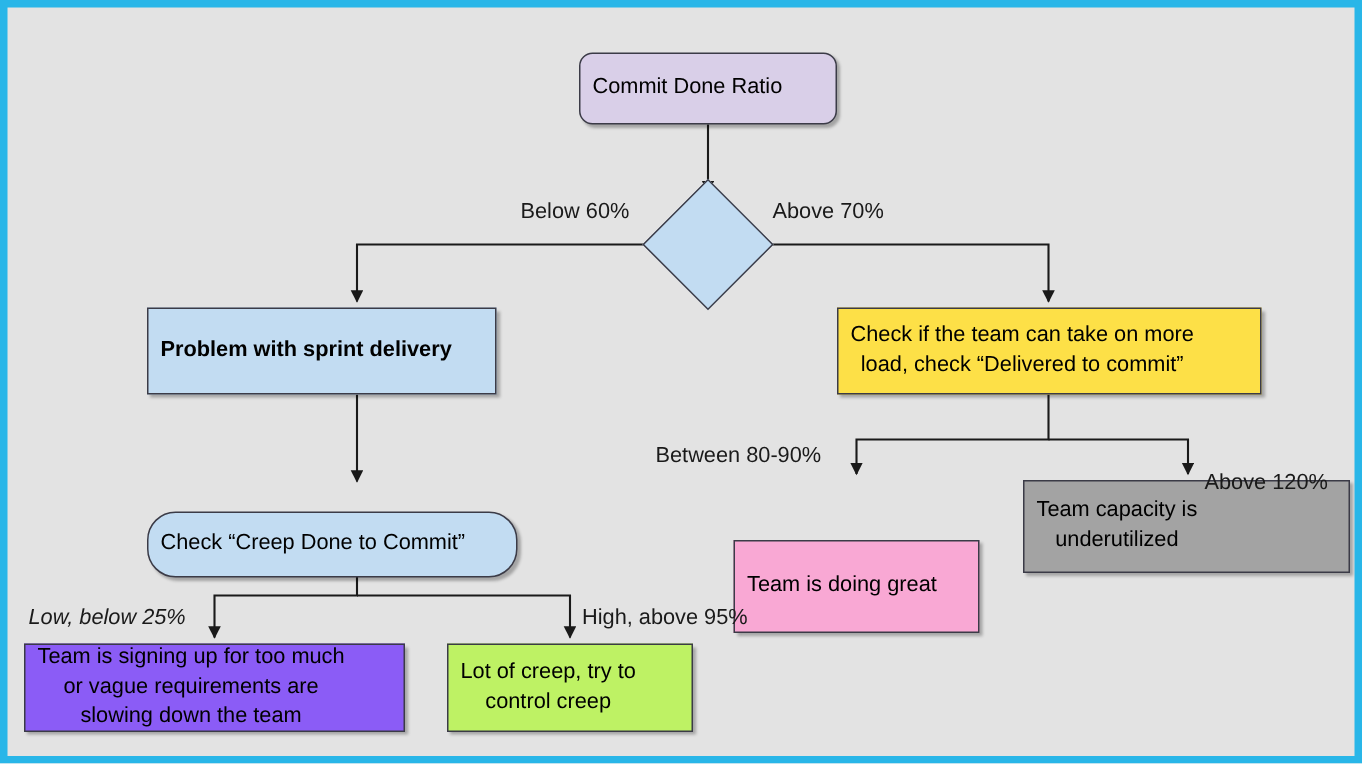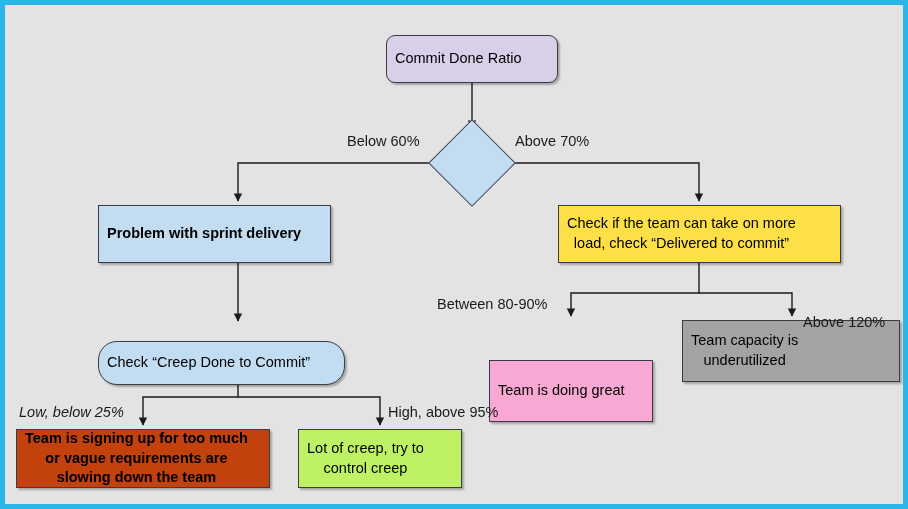--- a/index.html
+++ b/index.html
@@ -84,21 +84,21 @@
   <div id="node-layer">
       <div class="node rounded" style="left: 381px; top: 30px; width: 172px; height: 48px; background: rgb(217, 207, 232); border-color: rgb(59, 59, 71);"><span>Commit Done Ratio</span></div>
       <div class="diamond" style="left: 436px; top: 127px; width: 62px; height: 62px; background: rgb(194, 220, 242); border-color: rgb(59, 59, 71);"></div>
       <div class="node sharp" style="left: 93px; top: 200px; width: 233px; height: 58px; background: rgb(194, 220, 242); border-color: rgb(59, 59, 71); font-weight: bold;"><span>Problem with sprint delivery</span></div>
       <div class="node sharp" style="left: 553px; top: 200px; width: 283px; height: 58px; background: #fde047; border-color: rgb(59, 59, 71);"><span>Check if the team can take on more
 load, check “Delivered to commit”</span></div>
       <div class="node rounded" style="left: 93px; top: 336px; width: 247px; height: 44px; background: rgb(194, 220, 242); border-color: rgb(59, 59, 71); border-radius: 19px;"><span>Check “Creep Done to Commit”</span></div>
       <div class="node sharp" style="left: 484px; top: 315px; width: 164px; height: 62px; background: #f9a8d4; border-color: rgb(59, 59, 71); margin-top: 40px;"><span>Team is doing great</span></div>
       <div class="node sharp" style="left: 677px; top: 315px; width: 218px; height: 62px; background: #a3a3a3; border-color: rgb(59, 59, 71);"><span>Team capacity is
 underutilized</span></div>
-      <div class="node sharp" style="left: 11px; top: 424px; width: 254px; height: 59px; background: #c2410c; border-color: rgb(59, 59, 71); font-weight: bold;"><span>Team is signing up for too much
+      <div class="node sharp" style="left: 11px; top: 424px; width: 254px; height: 59px; background: #8b5cf6; border-color: rgb(59, 59, 71);"><span>Team is signing up for too much
 or vague requirements are
 slowing down the team</span></div>
       <div class="node sharp" style="left: 293px; top: 424px; width: 164px; height: 59px; background: #bef264; border-color: rgb(59, 59, 71);"><span>Lot of creep, try to
 control creep</span></div>
     </div>
   <div id="label-layer">
       <div class="edge-label" style="left: 342px; top: 128px;">Below 60%</div>
       <div class="edge-label" style="left: 510px; top: 128px;">Above 70%</div>
       <div class="edge-label" style="left: 432px; top: 291px;">Between 80-90%</div>
       <div class="edge-label" style="left: 798px; top: 309px;">Above 120%</div>

